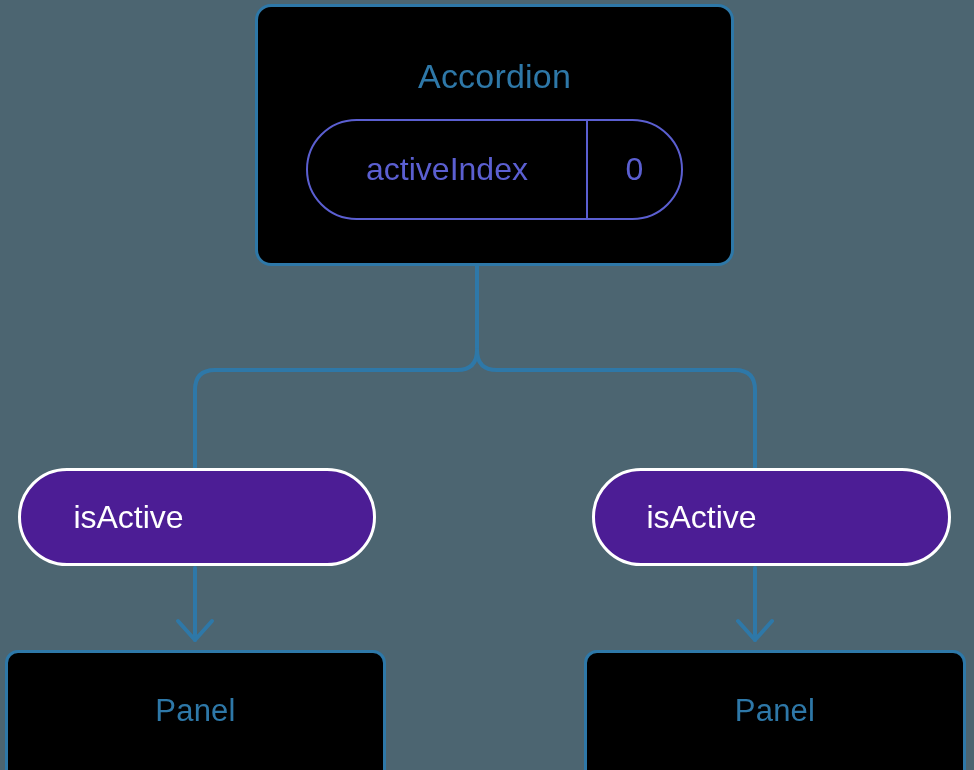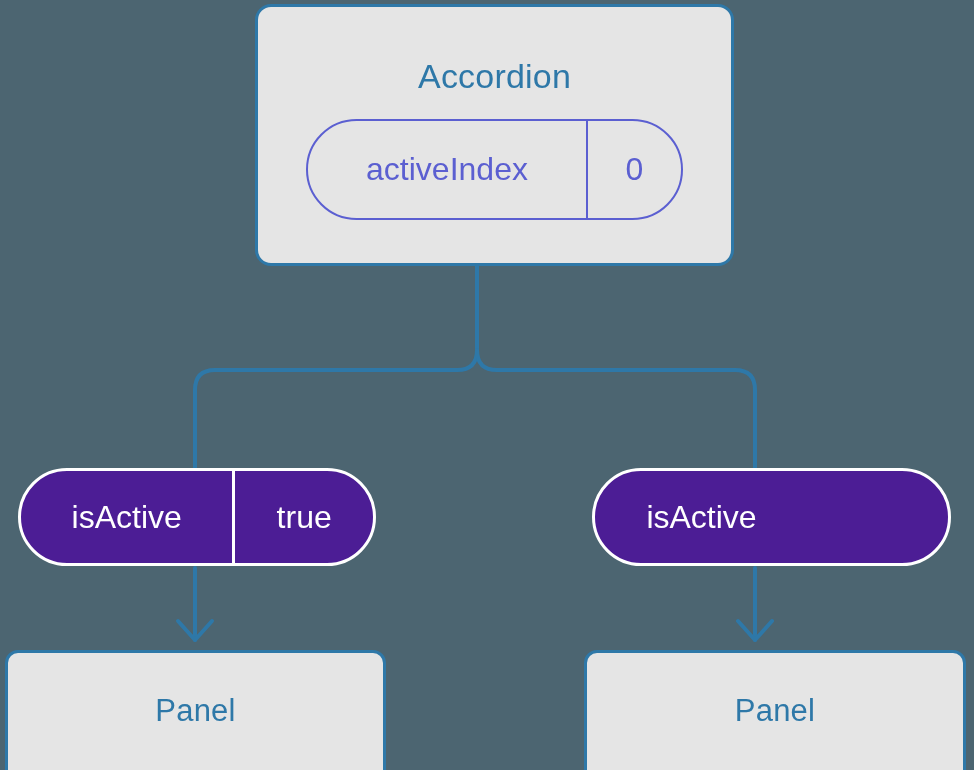--- a/index.html
+++ b/index.html
@@ -23,21 +23,21 @@
     left: 0;
     top: 0;
     width: 974px;
     height: 770px;
     pointer-events: none;
   }
 
   
   .card {
     position: absolute;
-    background: #e5e5e5;
+    background: #000000;
     border: 3px solid #2e78a8;
     border-radius: 14px;
     box-sizing: border-box;
   }
   .card-title {
     color: #2e78a8;
     font-size: 34px;
     font-weight: 400;
     text-align: center;
     letter-spacing: 0.2px;
@@ -167,21 +167,20 @@
     <div class="card-title">Accordion</div>
   </div>
 
   <div id="activeindex-pill" class="pill pill-outline">
     <div class="pill-key">activeIndex</div>
     <div class="pill-val">0</div>
   </div>
 
   <div id="isactive-pill-left" class="pill pill-filled">
     <div class="pill-key">isActive</div>
-    <div class="pill-val">true</div>
   </div>
 
   <div id="isactive-pill-right" class="pill pill-filled">
     <div class="pill-key">isActive</div>
   </div>
 
   <div id="panel-left-card" class="card panel-card">
     <div class="card-title">Panel</div>
   </div>
 

